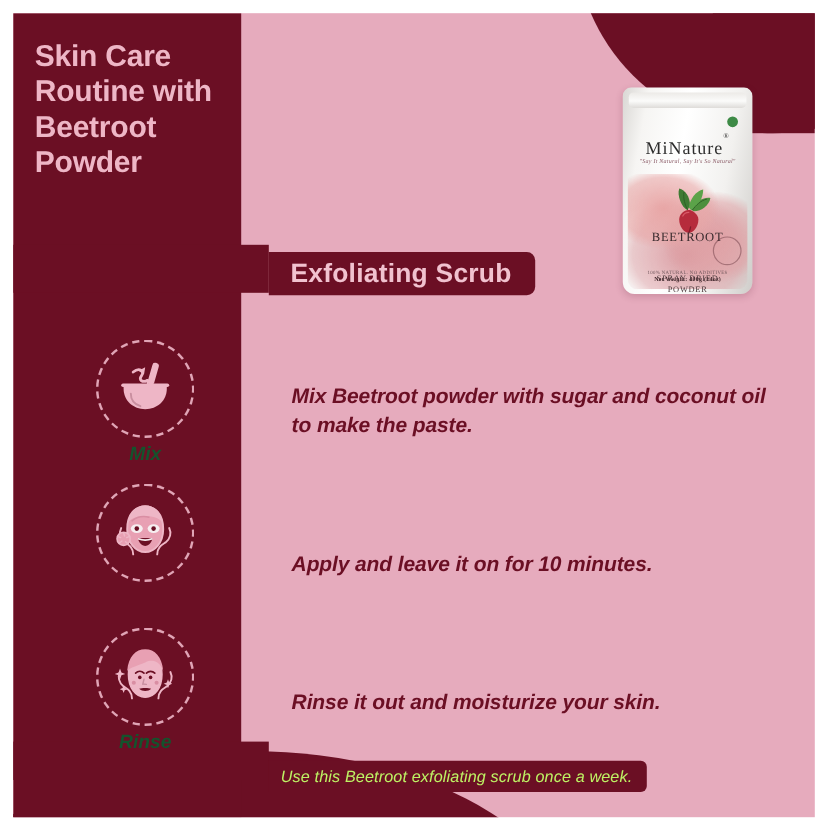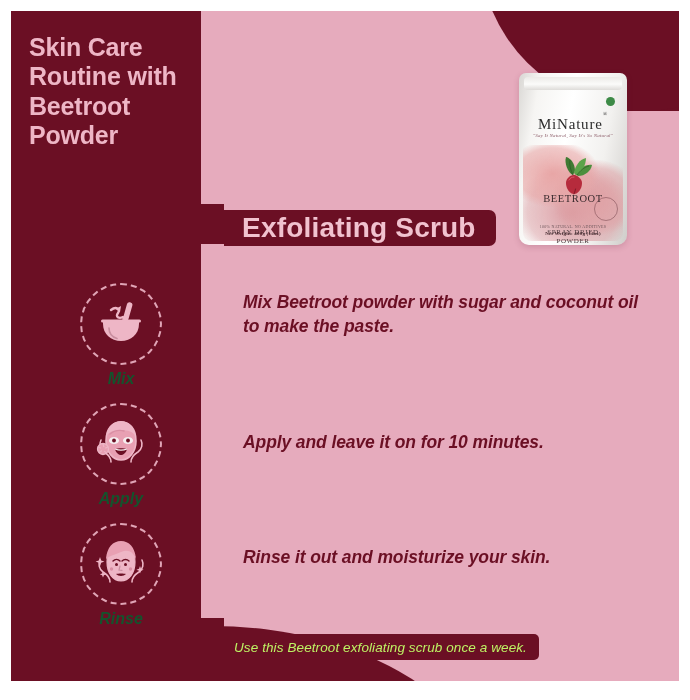--- a/index.html
+++ b/index.html
@@ -131,38 +131,39 @@
     position: absolute;
     left: 213px;
     top: 199px;
     height: 36px;
     padding: 0 20px 0 18px;
     background: #6b0f24;
     border-radius: 0 7px 7px 0;
     display: flex;
     align-items: center;
     color: #f1c2cf;
-    font-size: 28px;
+    font-size: 22px;
     font-weight: bold;
     letter-spacing: 0.2px;
   }
 
   .instructions {
     position: absolute;
     left: 232px;
     top: 280px;
     width: 400px;
   }
   .instruction {
     color: #6b0f24;
     font-size: 17.5px;
     font-style: italic;
     font-weight: bold;
     line-height: 1.35;
     letter-spacing: -0.1px;
+    margin-top: 28px;
   }
   .instruction:nth-child(1) { position: absolute; top: 0; }
   .instruction:nth-child(2) { position: absolute; top: 140px; }
   .instruction:nth-child(3) { position: absolute; top: 255px; }
 
   .footer-note {
     position: absolute;
     left: 213px;
     top: 623px;
     height: 26px;
@@ -345,21 +346,20 @@
           <ellipse cx="21" cy="22.5" rx="5" ry="3.6" fill="#f6eef0"></ellipse>
           <ellipse cx="35" cy="22.5" rx="5" ry="3.6" fill="#f6eef0"></ellipse>
           <circle cx="21" cy="22.5" r="1.9" fill="#6b0f24"></circle>
           <circle cx="35" cy="22.5" r="1.9" fill="#6b0f24"></circle>
           <path d="M22 31 C25 30 31 30 34 31 C33 35 30 37 28 37 C26 37 23 35 22 31 Z" fill="#6b0f24"></path>
           <path d="M22 31 C26 32.5 30 32.5 34 31" stroke="#f6eef0" stroke-width="1.3" fill="none"></path>
           <circle cx="10" cy="31" r="5.5" fill="#e8a0b3" stroke="#eeb6c6" stroke-width="1.3"></circle>
           <path d="M10 26 L10.8 28.6 M15 29 L12.6 30 M13.5 35 L11.6 33.4 M6.5 34.5 L8.6 32.8 M5 29 L7.6 30" stroke="#eeb6c6" stroke-width="1.2" stroke-linecap="round"></path>
         </svg>
       </div>
-      <div class="step-label">Apply</div>
     </div>
 
     <div class="step">
       <div class="step-circle">
         <svg width="58" height="52" viewBox="0 0 58 52" fill="none">
           <path d="M18 44 C18 38 14 36 11 34 C7 31 6 26 8 22" stroke="#eeb6c6" stroke-width="1.6" fill="none" stroke-linecap="round"></path>
           <path d="M40 44 C40 38 44 36 47 34 C51 31 52 26 50 22" stroke="#eeb6c6" stroke-width="1.6" fill="none" stroke-linecap="round"></path>
           <path d="M15 24 C15 11 21 5 29 5 C37 5 43 11 43 24 C43 35 37 43 29 43 C21 43 15 35 15 24 Z" fill="#eeb6c6" stroke="#eeb6c6" stroke-width="1.2"></path>
           <path d="M14 21 C15 9 21 3 29 3 C37 3 43 9 44 21 C42 16 38 10 29 14 C22 17 17 18 14 21 Z" fill="#e8a0b3"></path>
           <path d="M21 23 C23 21 26 21 28 23" stroke="#6b0f24" stroke-width="1.4" fill="none" stroke-linecap="round"></path>

